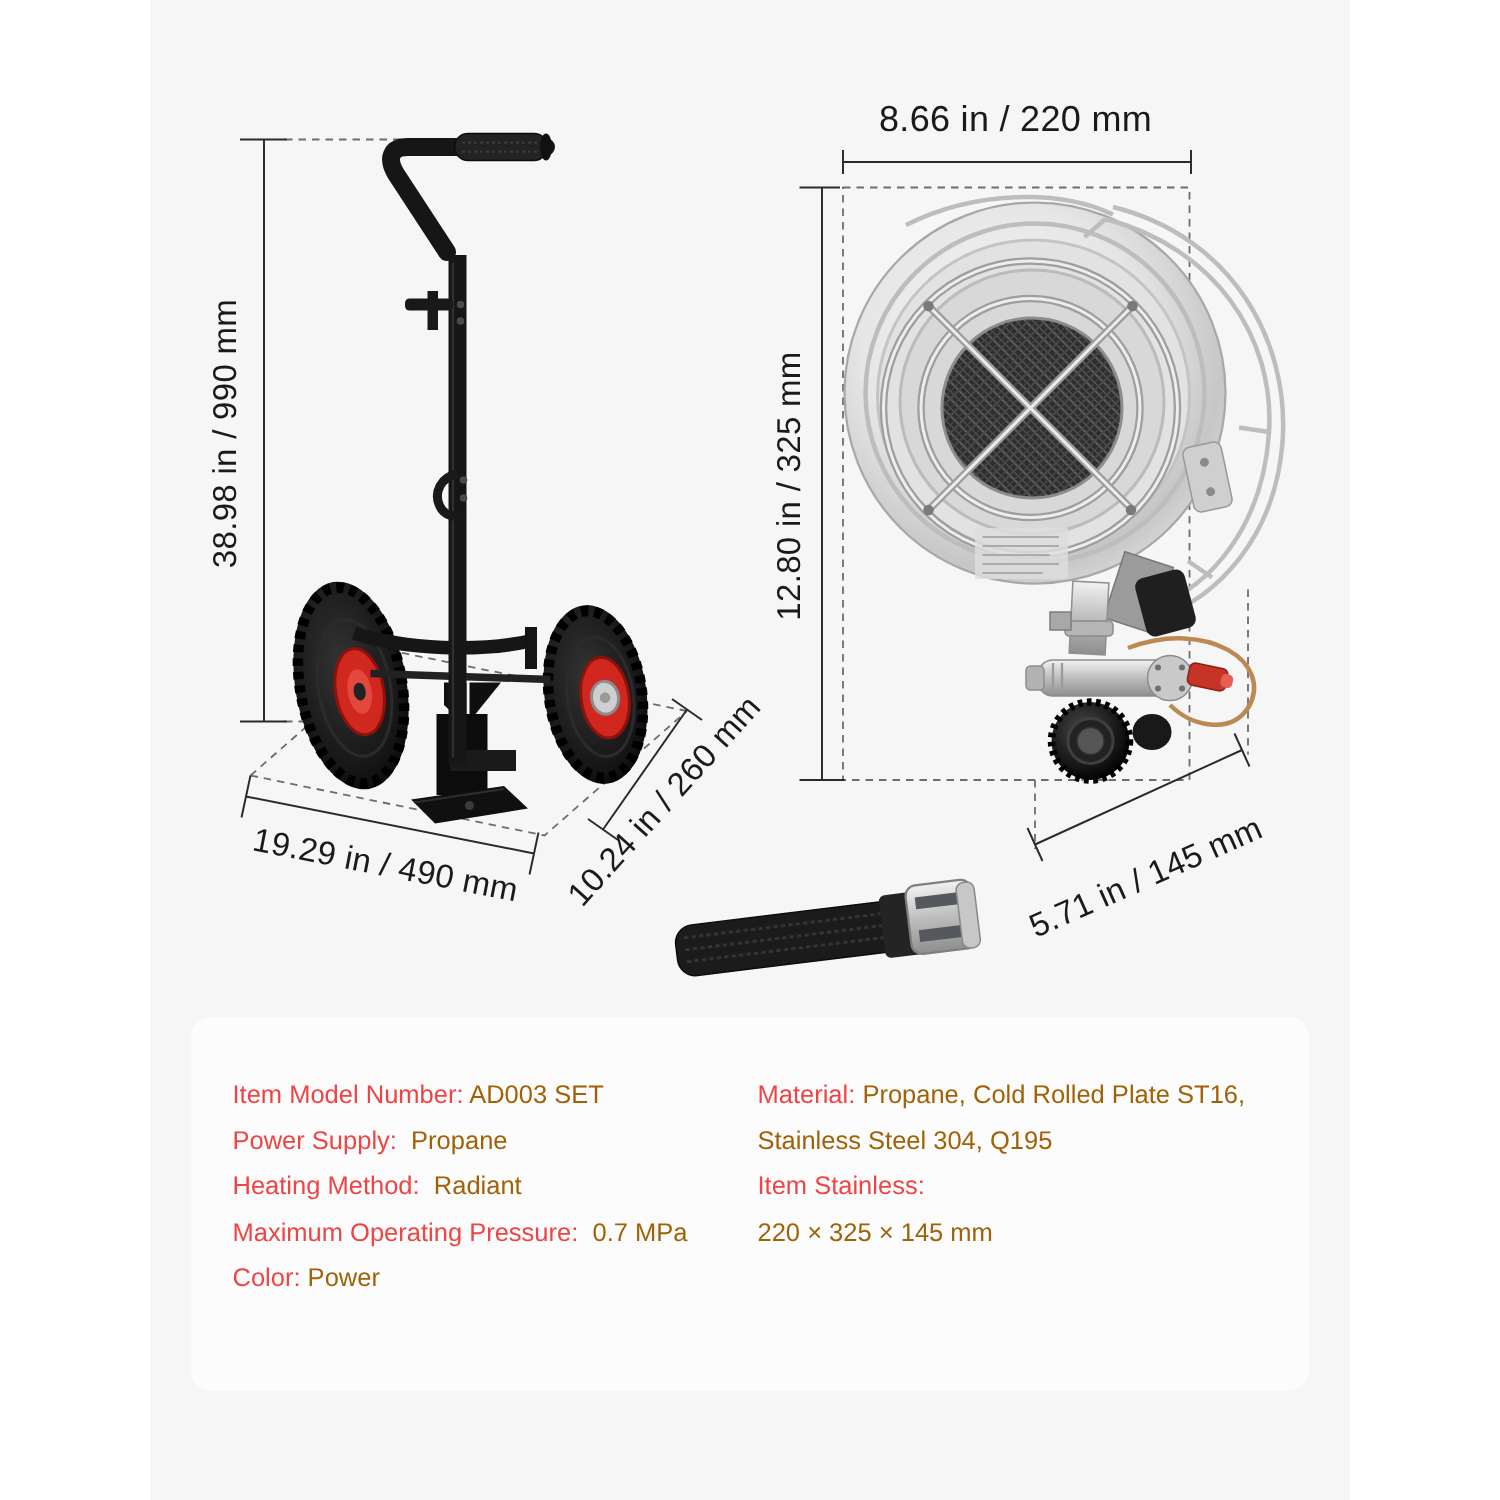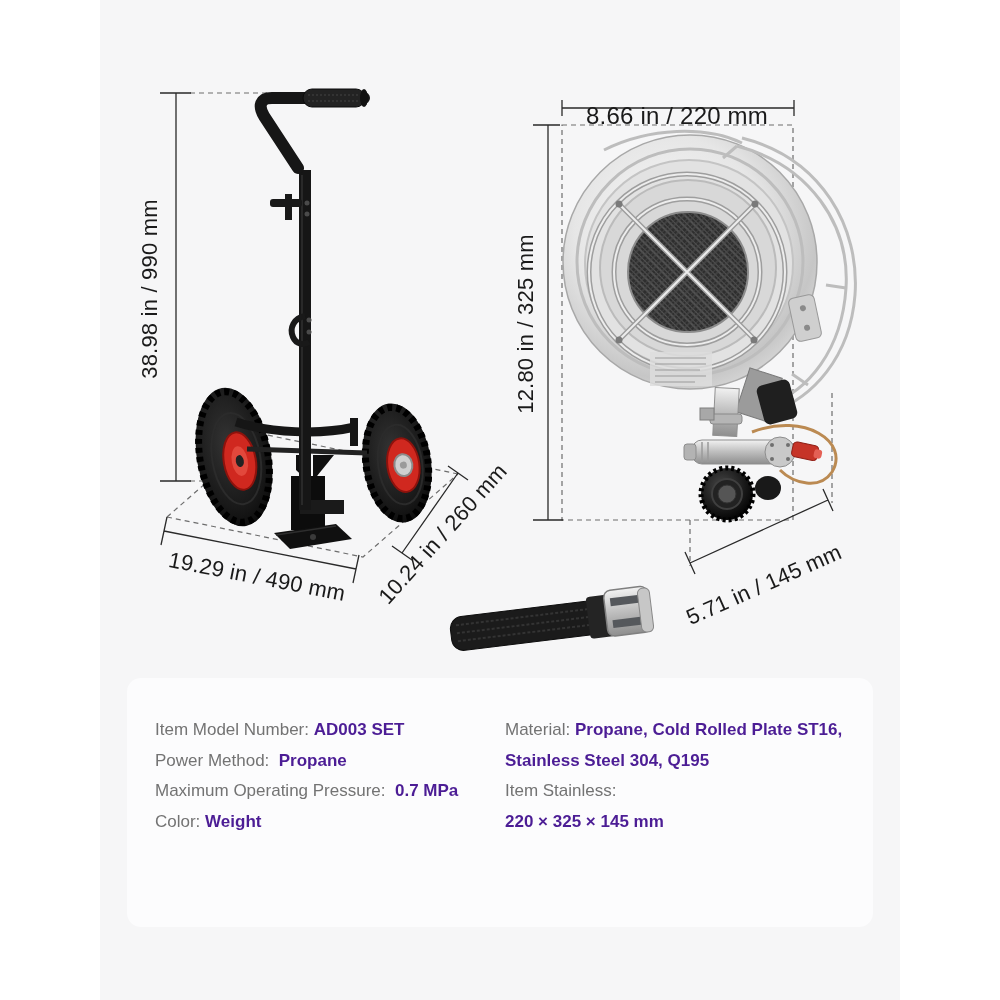--- a/index.html
+++ b/index.html
@@ -14,22 +14,22 @@
     transform-origin:center;letter-spacing:.2px;
   }
   .spec-panel{
     position:absolute;left:127px;top:678px;width:746px;height:249px;
     background:#fcfcfd;border-radius:14px;
   }
   .spec-col{position:absolute;top:37px;}
   .col-left{left:28px;}
   .col-right{left:378px;}
   .spec-row{height:30.5px;line-height:30.5px;font-size:17px;white-space:pre;}
-  .spec-label{color:#737373;}
-  .spec-value{color:#4c1d95;font-weight:700;}
+  .spec-label{color:#ef4444;}
+  .spec-value{color:#a16207;font-weight:400;}
 </style>
 </head>
 <body>
 
 <div class="canvas"></div>
 
 <svg class="art" width="1000" height="1000" viewBox="0 0 1000 1000">
   <defs>
     <radialGradient id="dish" cx="42%" cy="38%" r="68%">
       <stop offset="0%" stop-color="#fafafa"></stop>
@@ -213,30 +213,31 @@
       <rect x="612" y="606" width="30" height="8" fill="#55585c"></rect>
       <rect x="612" y="628" width="30" height="8" fill="#55585c"></rect>
       <rect x="640" y="600" width="12" height="44" rx="5" fill="#c7c7c7" stroke="#888"></rect>
     </g>
   </g>
 </svg>
 
 <div class="dim" style="left:150px;top:289px;transform:translate(-50%,-50%) rotate(-90deg);">38.98 in / 990 mm</div>
 <div class="dim" style="left:257px;top:577px;transform:translate(-50%,-50%) rotate(11deg);">19.29 in / 490 mm</div>
 <div class="dim" style="left:443px;top:534px;transform:translate(-50%,-50%) rotate(-48deg);">10.24 in / 260 mm</div>
-<div class="dim" style="left:677px;top:80px;transform:translate(-50%,-50%);font-size:24px;margin-top:36px;">8.66 in / 220 mm</div>
+<div class="dim" style="left:677px;top:80px;transform:translate(-50%,-50%);font-size:24px;">8.66 in / 220 mm</div>
 <div class="dim" style="left:526px;top:324px;transform:translate(-50%,-50%) rotate(-90deg);">12.80 in / 325 mm</div>
 <div class="dim" style="left:764px;top:585px;transform:translate(-50%,-50%) rotate(-24deg);">5.71 in / 145 mm</div>
 
 <div class="spec-panel">
   <div class="spec-col col-left">
     <div class="spec-row"><span class="spec-label">Item Model Number: </span><span class="spec-value">AD003 SET</span></div>
-    <div class="spec-row"><span class="spec-label">Power Method:  </span><span class="spec-value">Propane</span></div>
+    <div class="spec-row"><span class="spec-label">Power Supply:  </span><span class="spec-value">Propane</span></div>
+    <div class="spec-row"><span class="spec-label">Heating Method:  </span><span class="spec-value">Radiant</span></div>
     <div class="spec-row"><span class="spec-label">Maximum Operating Pressure:  </span><span class="spec-value">0.7 MPa</span></div>
-    <div class="spec-row"><span class="spec-label">Color: </span><span class="spec-value">Weight</span></div>
+    <div class="spec-row"><span class="spec-label">Color: </span><span class="spec-value">Power</span></div>
   </div>
   <div class="spec-col col-right">
     <div class="spec-row"><span class="spec-label">Material: </span><span class="spec-value">Propane, Cold Rolled Plate ST16,</span></div>
     <div class="spec-row"><span class="spec-label"></span><span class="spec-value">Stainless Steel 304, Q195</span></div>
     <div class="spec-row"><span class="spec-label">Item Stainless:</span><span class="spec-value"></span></div>
     <div class="spec-row"><span class="spec-label"></span><span class="spec-value">220 × 325 × 145 mm</span></div>
   </div>
 </div>
 
 </body></html>

